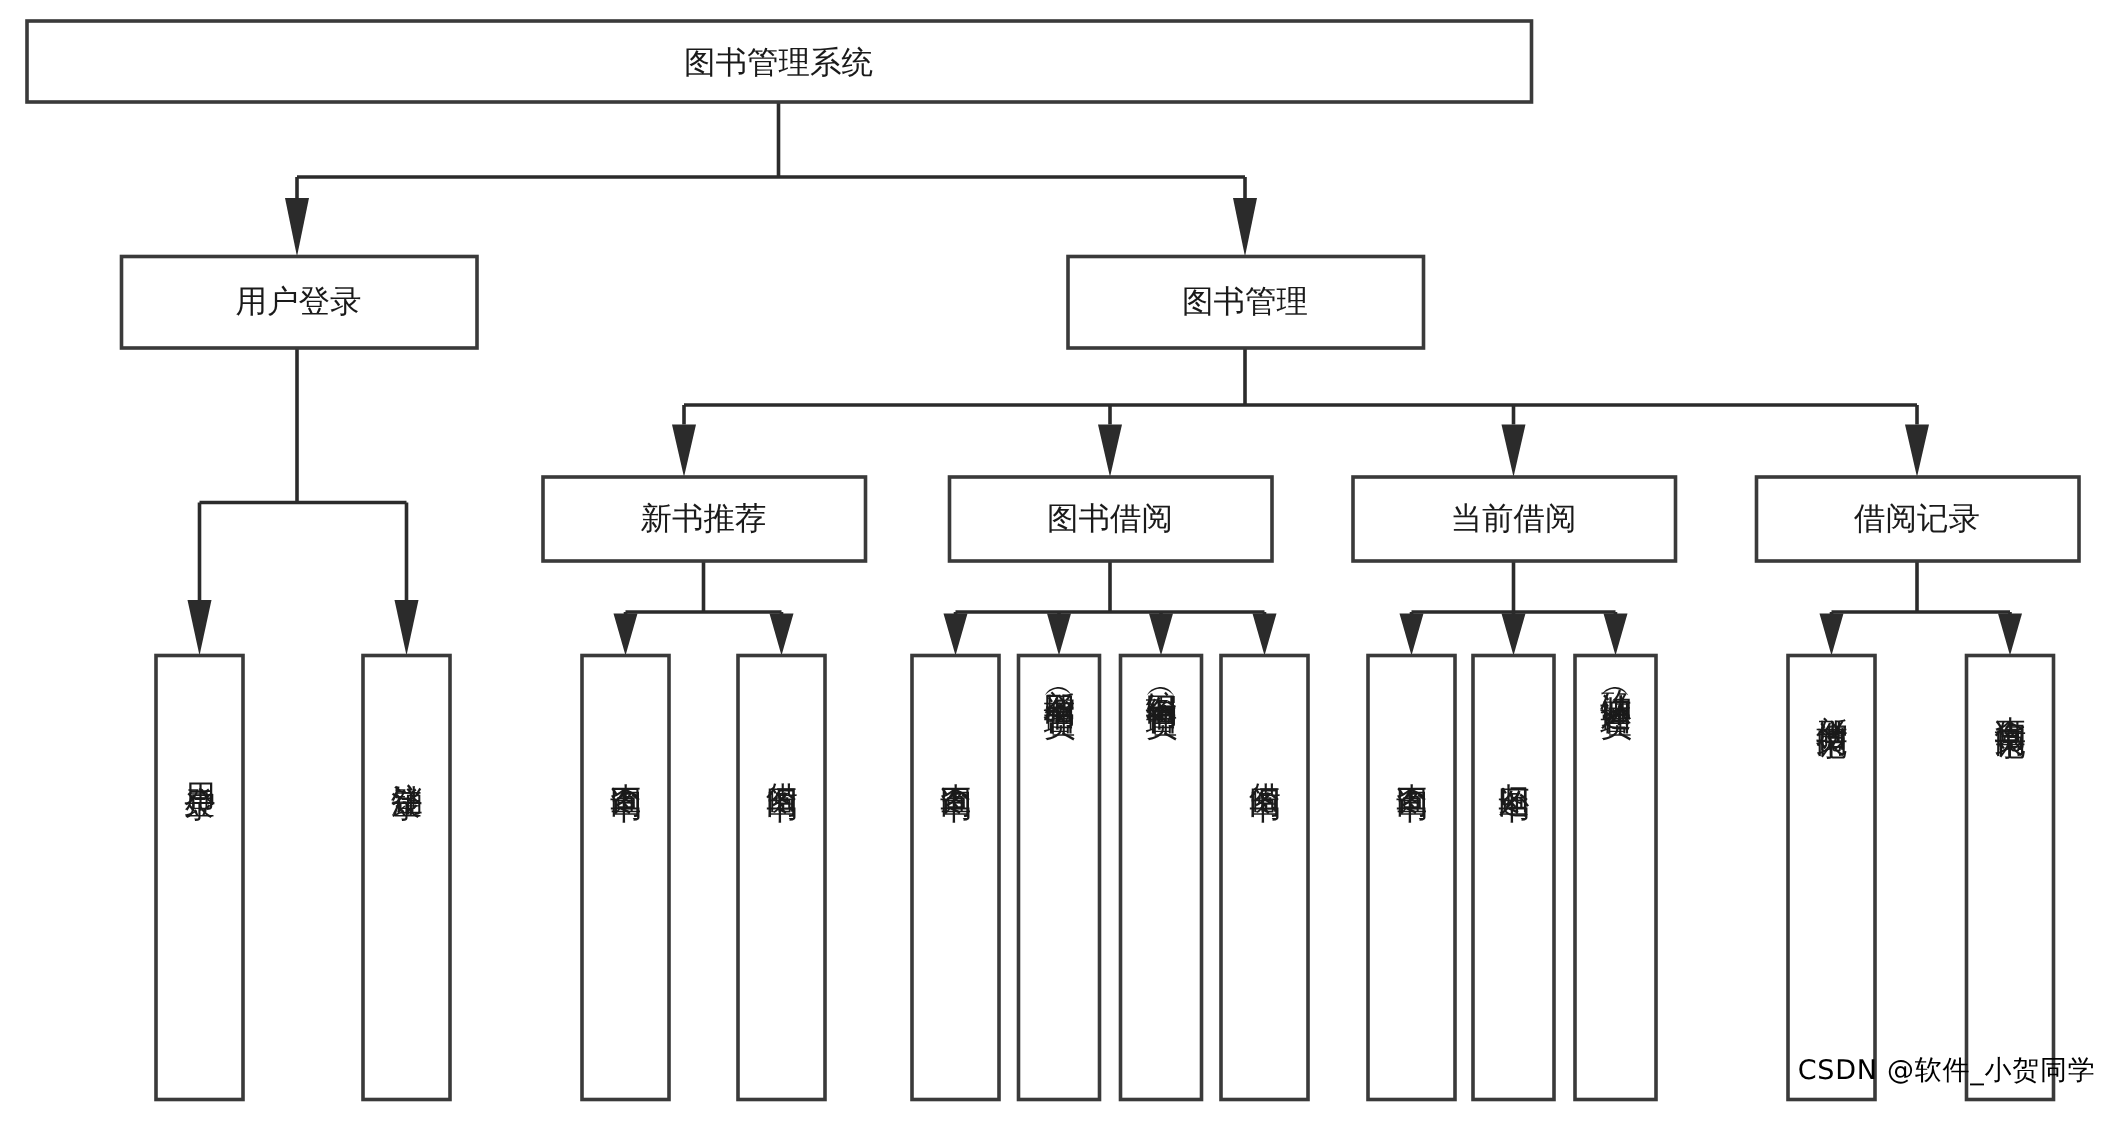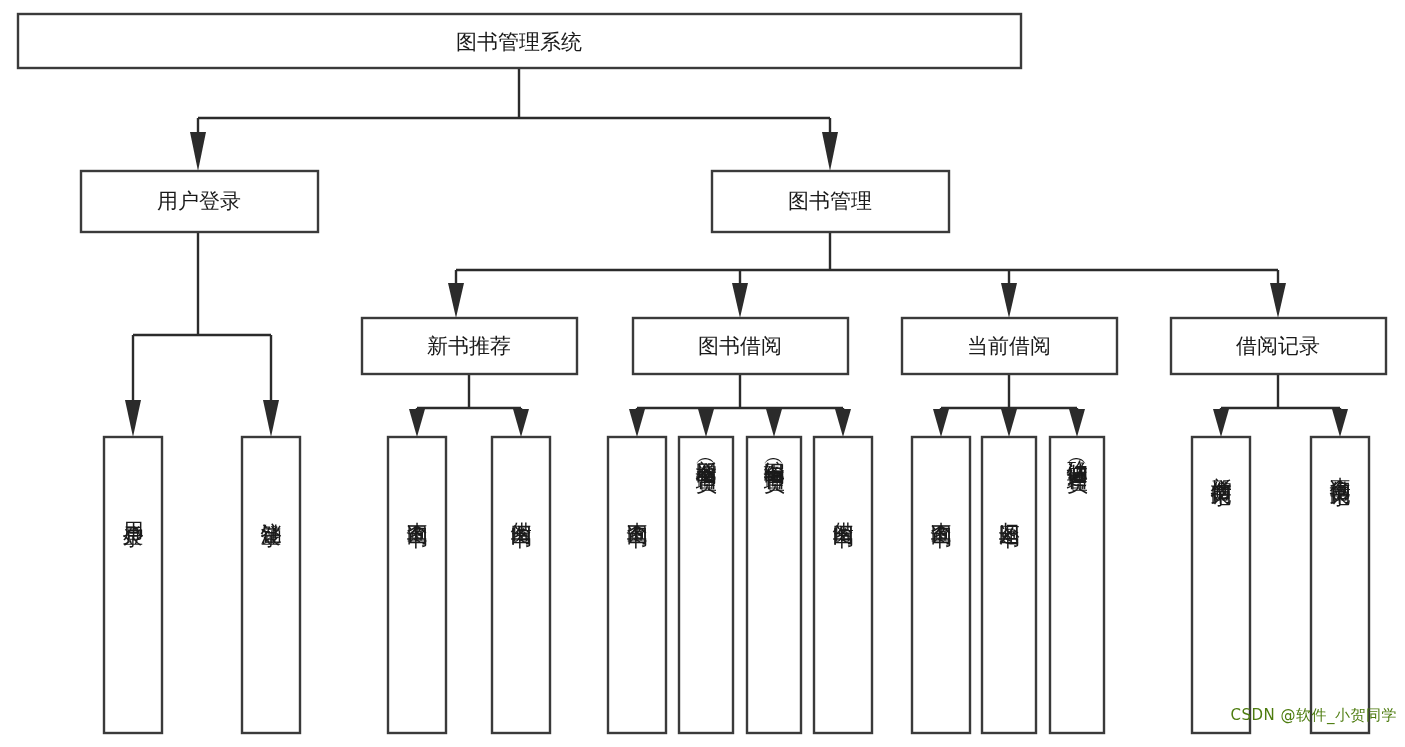--- a/index.html
+++ b/index.html
@@ -61,22 +61,22 @@
     align-items: center;
     justify-content: flex-start;
     white-space: nowrap;
     pointer-events: none;
   }
   .watermark {
     position: absolute;
     right: 8px;
     bottom: 4px;
     font-family: "DejaVu Sans", "Liberation Sans", sans-serif;
-    font-size: 15px;
-    color: #4d7c0f;
+    font-size: 18px;
+    color: #000000;
     white-space: nowrap;
     letter-spacing: 0.5px;
   }
 </style>
 </head>
 <body>
 
 <div id="diagram-root">
 
   <svg class="diagram-canvas" viewBox="0 0 1405 747" xmlns="http://www.w3.org/2000/svg">

